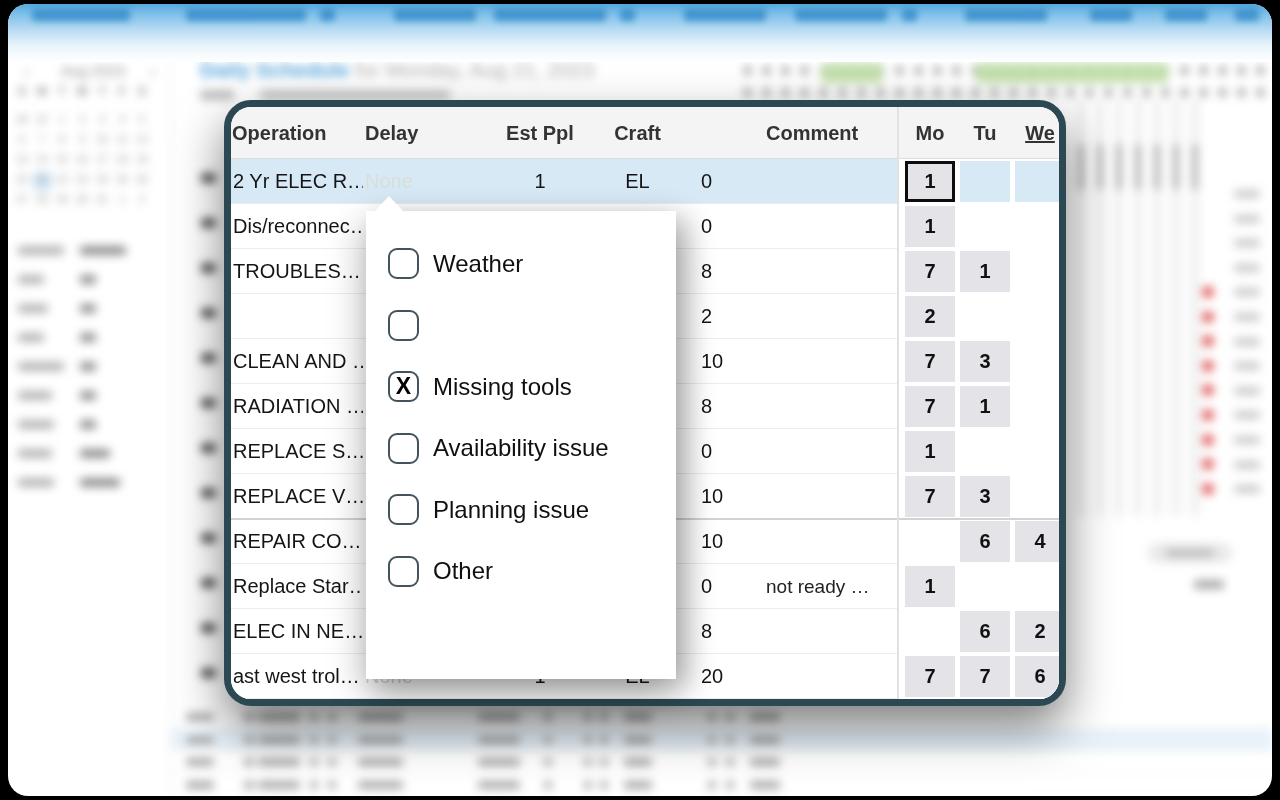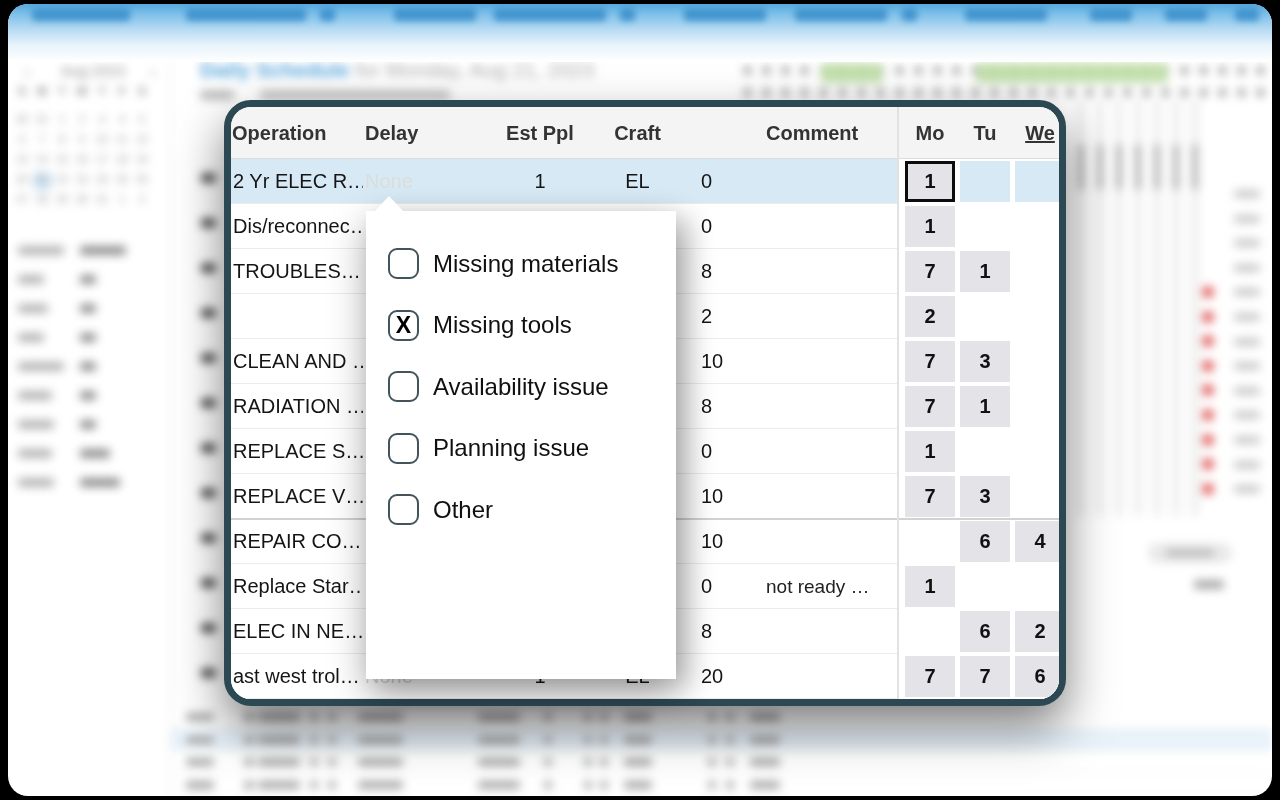--- a/index.html
+++ b/index.html
@@ -545,21 +545,24 @@
         </div>
       </div>
     <div class="day-divider"></div>
   </div>
 
   <div class="menu">
     <div class="menu-caret"></div>
     <div class="menu-items" id="menu-items">
         <div class="menu-item">
           <div class="cbx"></div>
-          <div class="lbl">Missing materials</div>
+          <div class="lbl">Weather</div>
+        </div>
+        <div class="menu-item">
+          <div class="cbx"></div>
         </div>
         <div class="menu-item">
           <div class="cbx">X</div>
           <div class="lbl">Missing tools</div>
         </div>
         <div class="menu-item">
           <div class="cbx"></div>
           <div class="lbl">Availability issue</div>
         </div>
         <div class="menu-item">

